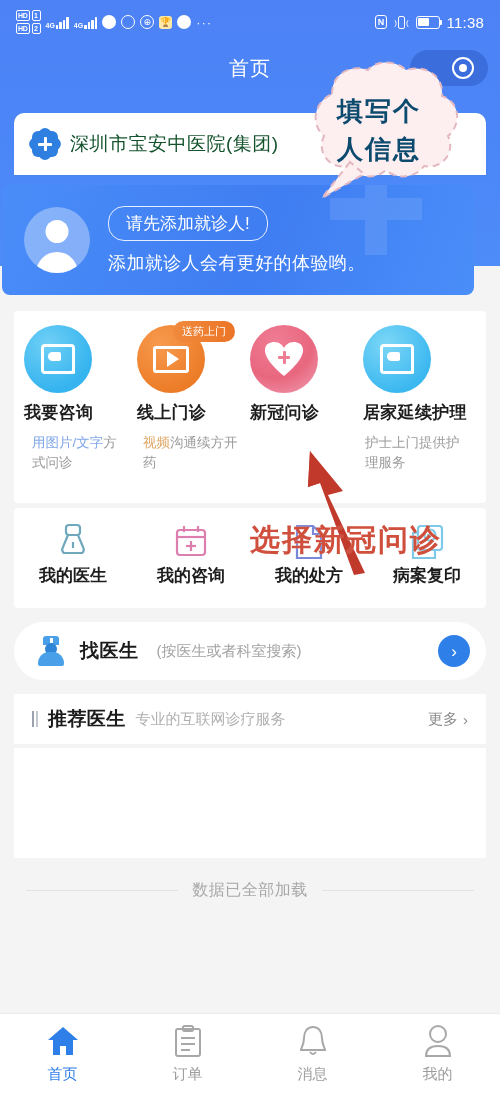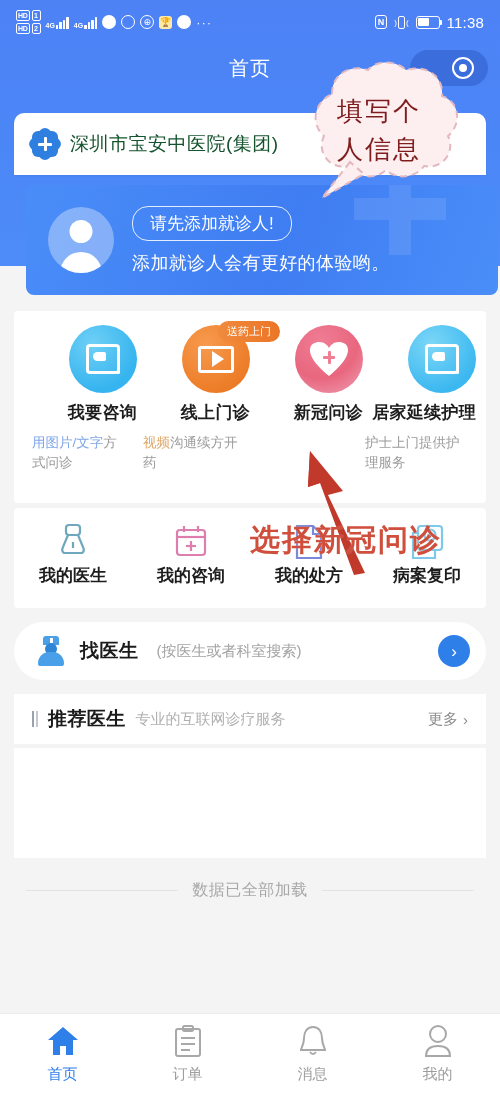--- a/index.html
+++ b/index.html
@@ -114,21 +114,21 @@
   }
   .hosp-logo .cross-v, .hosp-logo .cross-h {
     position:absolute; background:#fff; z-index:3; border-radius:1px;
   }
   .hosp-logo .cross-v { left: 11.5px; top: 6px; width: 3px; height: 14px; }
   .hosp-logo .cross-h { top: 11.5px; left: 6px; height: 3px; width: 14px; }
   .hosp-name { font-size: 19px; color: #14532d; font-weight: 500; letter-spacing: .5px; }
 
   
   .patient-banner {
-    position: absolute; top: 185px; left: 26px; width: 472px; height: 110px;
+    position: absolute; top: 185px; left: 2px; width: 472px; height: 110px;
     border-radius: 8px; overflow: hidden;
     background: linear-gradient(110deg,#4a8df8 0%, #3f7df2 55%, #4a8ef9 100%);
     display: flex; align-items: center; padding: 0 22px; gap: 18px;
   }
   .patient-banner::after{
     content:""; position:absolute; right:52px; top:-22px;
     width:92px; height:92px; background:rgba(255,255,255,.10);
     clip-path: polygon(38% 0,62% 0,62% 38%,100% 38%,100% 62%,62% 62%,62% 100%,38% 100%,38% 62%,0 62%,0 38%,38% 38%);
   }
   .avatar {
@@ -151,21 +151,21 @@
     padding: 5px 17px; color: #ffffff; font-size: 17px; font-weight: 500;
   }
   .pb-sub { color: #ffffff; font-size: 18px; letter-spacing: .4px; }
 
   
   .service-card {
     position: absolute; top: 311px; left: 14px; width: 472px; height: 192px;
     background: #ffffff; border-radius: 4px; padding: 14px 10px 8px;
   }
   .svc-row { display: flex; }
-  .svc-col { width: 25%; display: flex; flex-direction: column; align-items: flex-end; }
+  .svc-col { width: 25%; display: flex; flex-direction: column; align-items: flex-start; }
   .svc-icon { width: 68px; height: 68px; border-radius: 50%; position: relative; }
   .svc-icon .glyph {
     position:absolute; inset:0; display:flex; align-items:center; justify-content:center;
   }
   .ic-blue  { background: radial-gradient(circle at 35% 28%, #6fd0f6 0%, #36b4ef 70%); }
   .ic-orange{ background: radial-gradient(circle at 35% 28%, #f79a4e 0%, #ec7b26 75%); }
   .ic-pink  { background: radial-gradient(circle at 38% 25%, #ef7d94 0%, #e8677f 55%, #f0a0b4 100%); }
   .ic-blue2 { background: radial-gradient(circle at 35% 28%, #7cd7f7 0%, #3cb8f0 72%); }
   .card-glyph {
     width: 34px; height: 30px; border: 3px solid #fff; border-radius: 4px; position: relative;
@@ -292,21 +292,21 @@
   .tab-ico { height: 34px; display:flex; align-items:center; justify-content:center; }
   .tab-label { font-size: 15px; color: #9d9d9d; }
   .tab.active .tab-label { color: #2f7fe8; }
 
   
   .cloud-callout {
     position: absolute; top: 58px; left: 288px; width: 182px; height: 150px; z-index: 30;
   }
   .cloud-text {
     position: absolute; top: 34px; left: 0; width: 182px; text-align: center;
-    color: #7f1d1d; font-size: 26px; font-weight: normal; line-height: 38px;
+    color: #0c4a6e; font-size: 26px; font-weight: bold; line-height: 38px;
     letter-spacing: 2px; z-index: 3;
   }
   .anno-arrow { position: absolute; z-index: 25; }
   .anno-text {
     position: absolute; z-index: 26; color: #cf4f3c; font-weight: bold;
     font-size: 30px; letter-spacing: 2px;
     text-shadow: 0 0 2px rgba(255,255,255,.35);
   }
 </style>
 </head>

